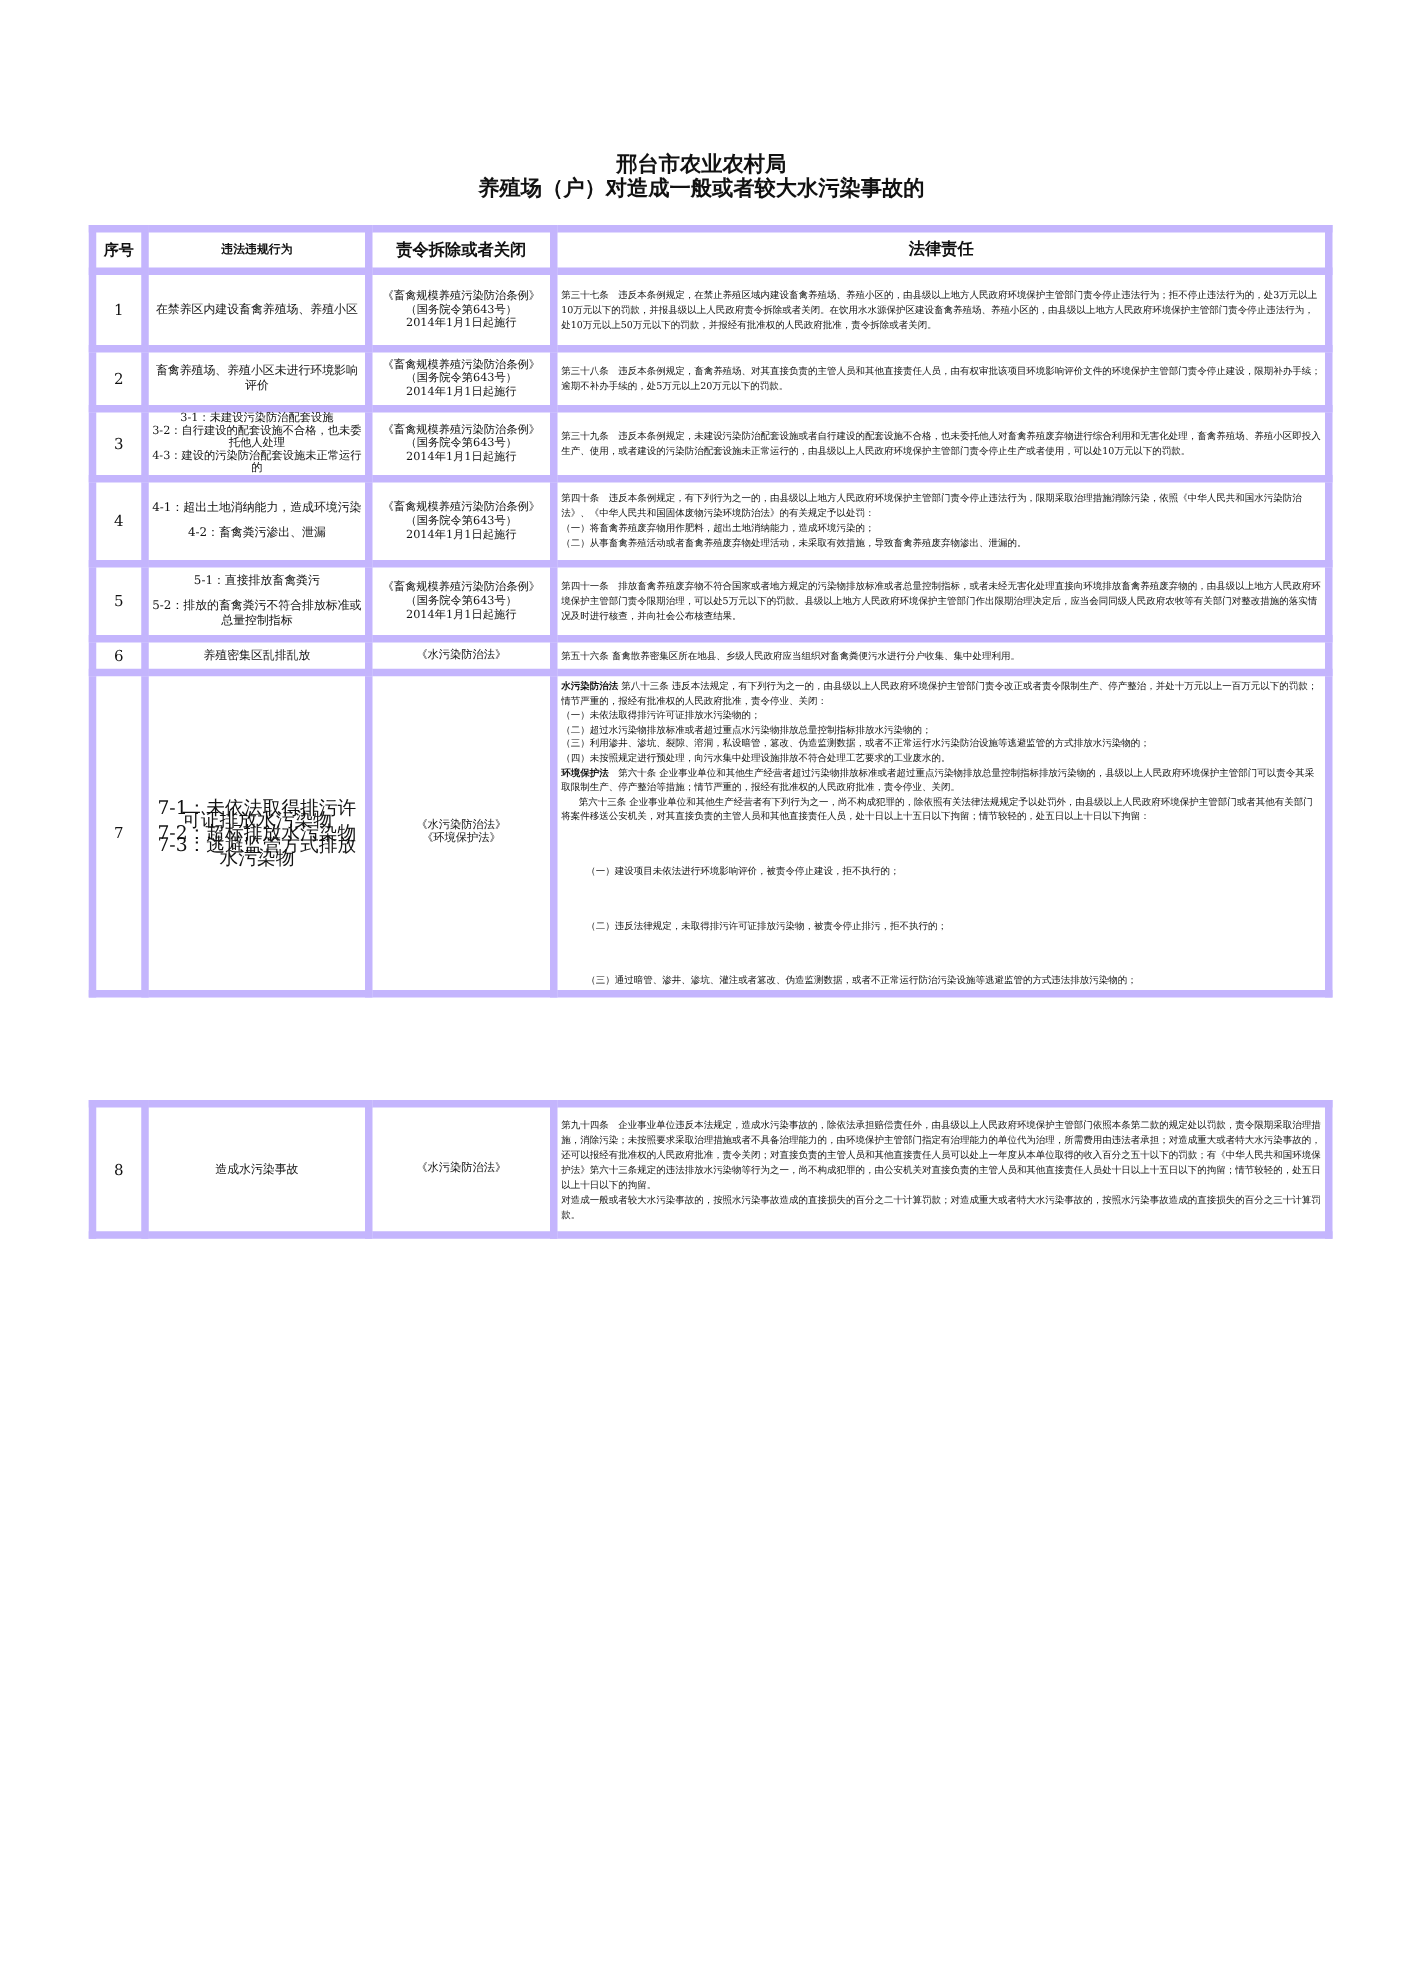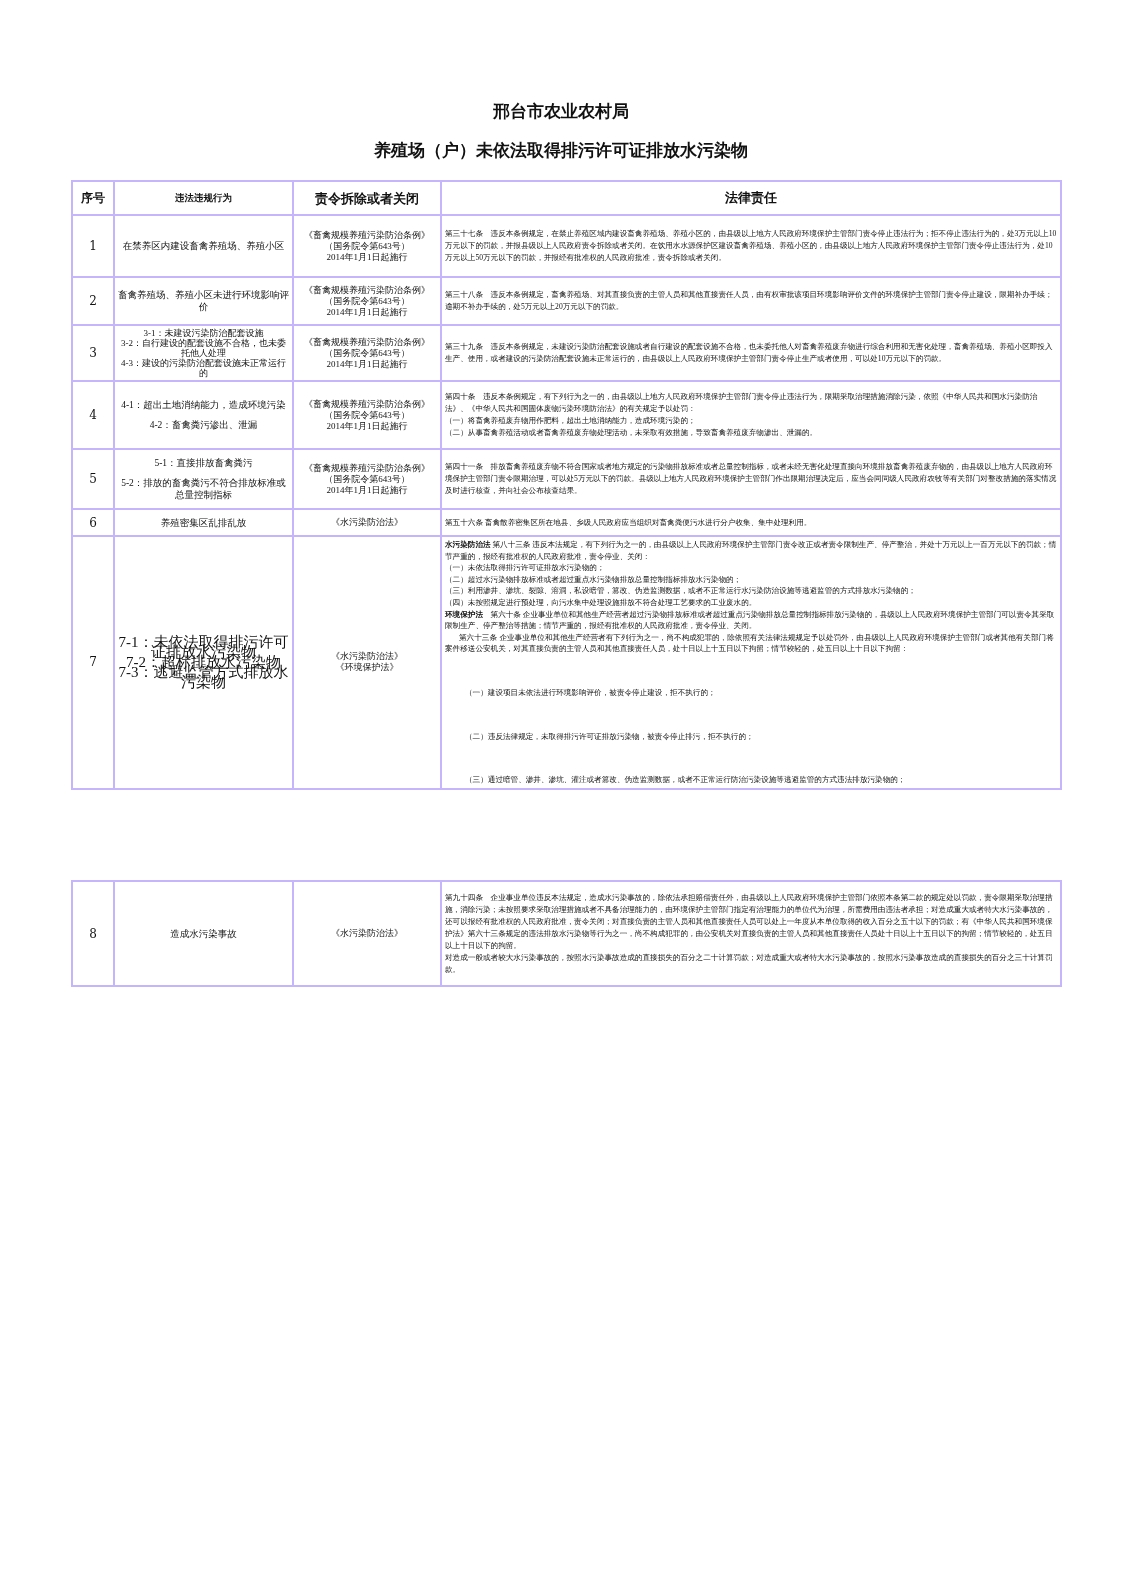--- a/index.html
+++ b/index.html
@@ -1,39 +1,39 @@
 <!DOCTYPE html>
 <html><head>
 <meta charset="utf-8">
 <style>
   html, body { margin: 0; padding: 0; background: #ffffff; }
   body { width: 1122px; height: 1586px; position: relative; font-family: "DejaVu Serif", serif; color: #111; }
   .title { position: absolute; left: 0; width: 1122px; text-align: center; font-weight: bold; font-family: "DejaVu Serif", serif; }
-  .title1 { top: 100px; font-size: 17px; }
+  .title1 { top: 120px; font-size: 17px; }
   .title2 { top: 139px; font-size: 17px; }
   table { position: absolute; left: 71px; border-collapse: collapse; table-layout: fixed; width: 989px; }
-  td, th { border: 2px solid #c4b5fd; vertical-align: middle; padding: 0 2px; box-sizing: border-box; }
+  td, th { border: 6px solid #c4b5fd; vertical-align: middle; padding: 0 2px; box-sizing: border-box; }
   th { font-weight: bold; font-size: 13px; height: 34px; }
   .c-no { width: 42px; text-align: center; font-size: 12px; }
   .c-act { width: 179px; font-size: 9.5px; line-height: 12px; text-align: center; }
   .c-law { width: 148px; text-align: center; font-size: 9px; line-height: 11px; }
   .c-lia { width: 620px; font-size: 7.6px; line-height: 12px; padding: 2px 3px; }
   .center { text-align: center; margin-top: 40px; }
-  .line { display: block; font-family: Liberation Serif, serif; }
+  .line { display: block; }
   .gap { margin-top: 8px; }
   .indent2 { padding-left: 20px; margin-top: 32px; }
   .para-indent { text-indent: 14px; display:block; }
   #t1 { top: 180px; }
   #t2 { top: 880px; }
 </style>
 </head>
 <body>
 
 <div class="title title1">邢台市农业农村局</div>
-<div class="title title2">养殖场（户）未依法取得排污许可证排放水污染物</div>
+<div class="title title2">养殖场（户）对造成一般或者较大水污染事故的</div>
 
 <table id="t1">
   <thead>
     <tr>
       <th class="c-no">序号</th>
       <th class="c-act" style="">违法违规行为</th>
       <th class="c-law" style="font-size:13px">责令拆除或者关闭</th>
       <th class="c-lia" style="text-align:center;font-size:13px">法律责任</th>
     </tr>
   </thead>

